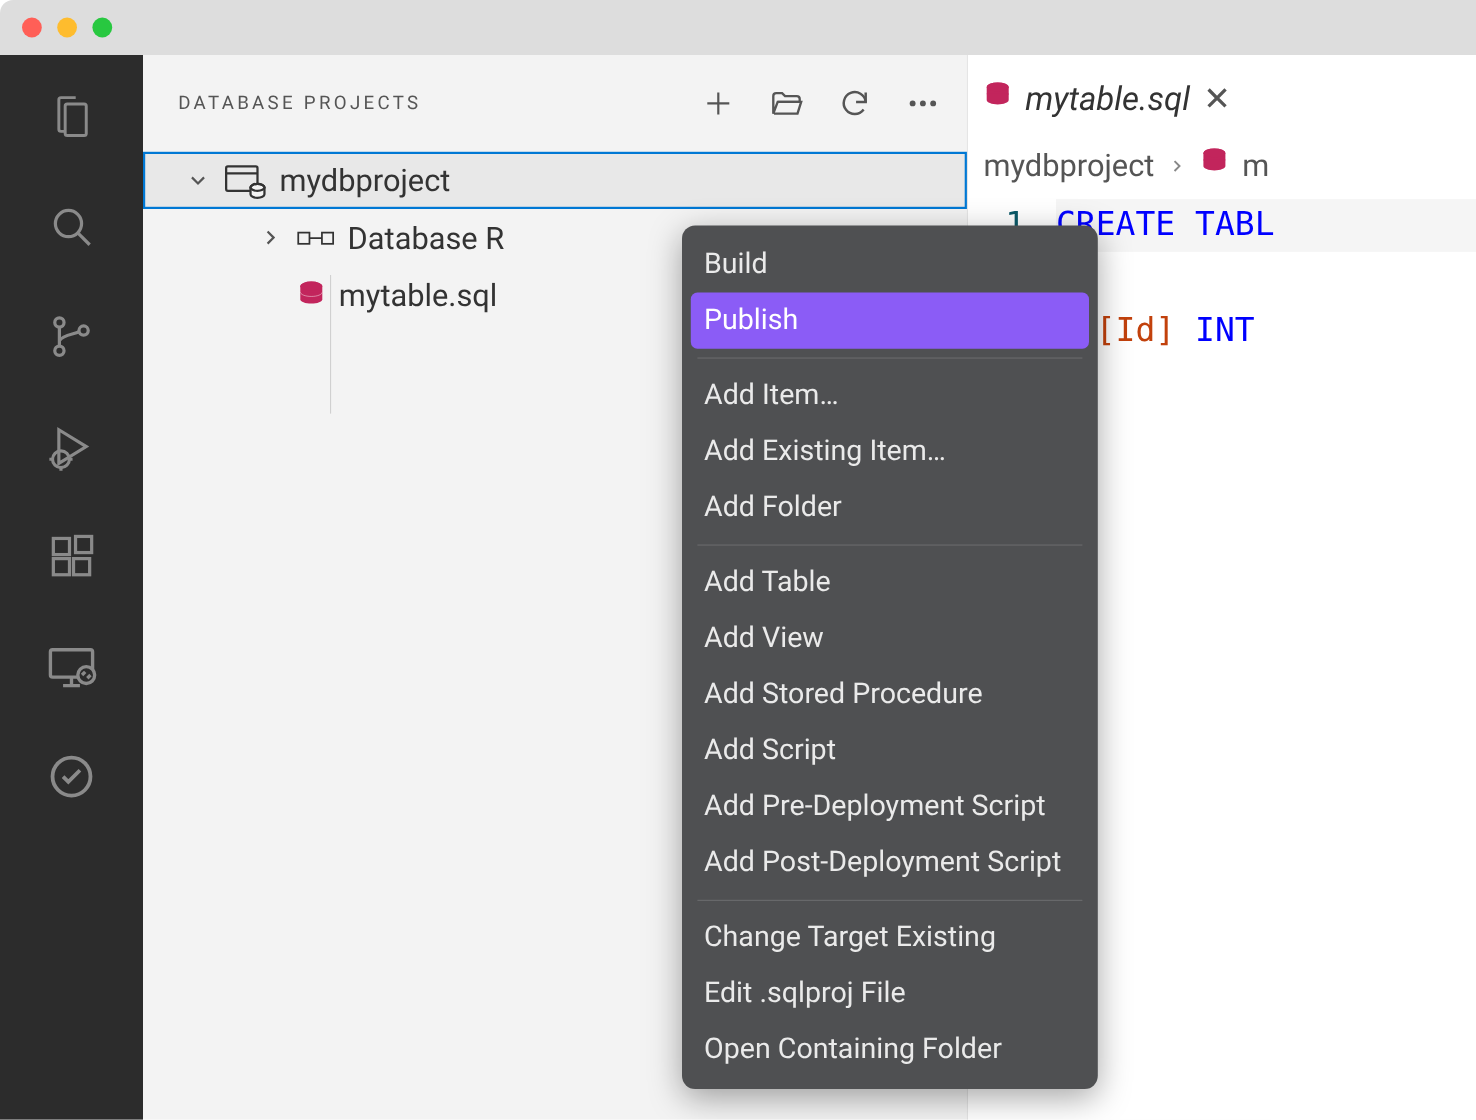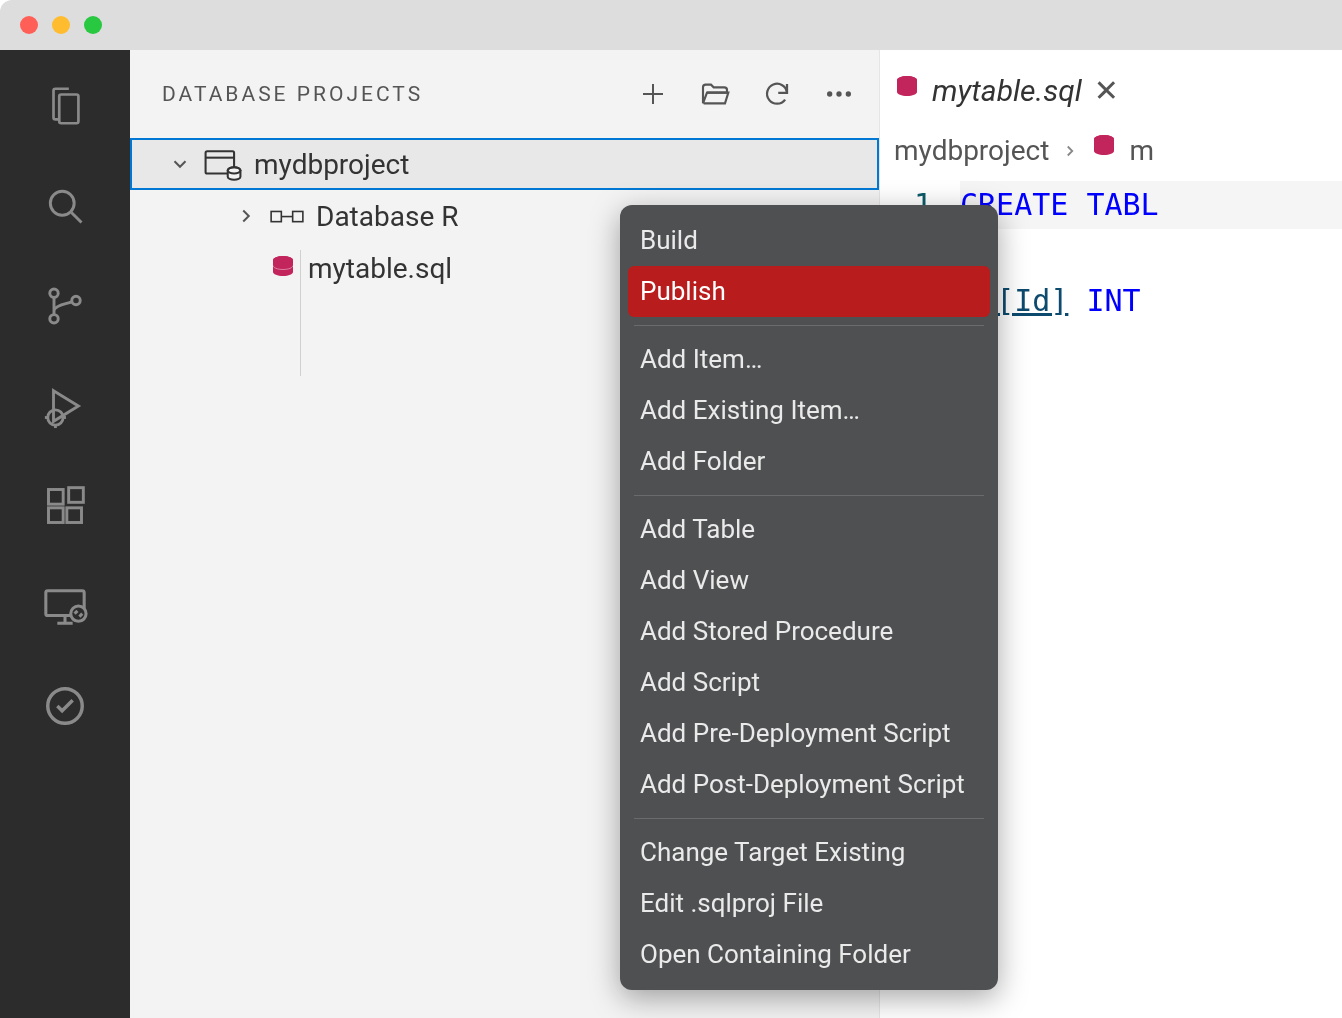--- a/index.html
+++ b/index.html
@@ -59,21 +59,21 @@
       position: relative;
     }
     .sidebar-header {
       display: flex;
       align-items: center;
       justify-content: space-between;
       padding: 18px 24px 18px 32px;
       height: 88px;
     }
     .sidebar-title {
-      font-size: 21px;
+      font-size: 17px;
       letter-spacing: 3px;
       color: #555;
       font-weight: 400;
     }
     .sidebar-header-actions {
       display: flex;
       gap: 30px;
       align-items: center;
     }
     .header-action {
@@ -159,21 +159,21 @@
       text-align: right;
       padding-right: 28px;
       color: #0b7285;
     }
     .gutter .active { color: #0b5a69; font-weight: 500; }
     .code {
       flex: 1;
     }
     .tok-keyword { color: #0000ff; }
     .tok-punct { color: #0431fa; }
-    .tok-id { color: #0c4a6e; text-decoration: underline; }
+    .tok-id { color: #c2410c; }
     .tok-type { color: #0000ff; margin-top: 47px; }
     .line-bg-active {
       background: #f5f5f5;
       display: inline-block;
       width: 100%;
     }
     .context-menu {
       position: absolute;
       top: 155px;
       left: 490px;
@@ -184,21 +184,21 @@
       padding: 10px 0;
       z-index: 100;
     }
     .context-menu .menu-item {
       padding: 6px 20px;
       font-size: 26px;
       color: #eaeaea;
       line-height: 1.5;
     }
     .context-menu .menu-item.highlight {
-      background: #b91c1c;
+      background: #8b5cf6;
       color: #fff;
       border-radius: 6px;
       margin: 0 8px;
       padding: 6px 12px;
     }
     .context-menu .divider {
       height: 1px;
       background: #6a6b6d;
       margin: 8px 14px;
     }

